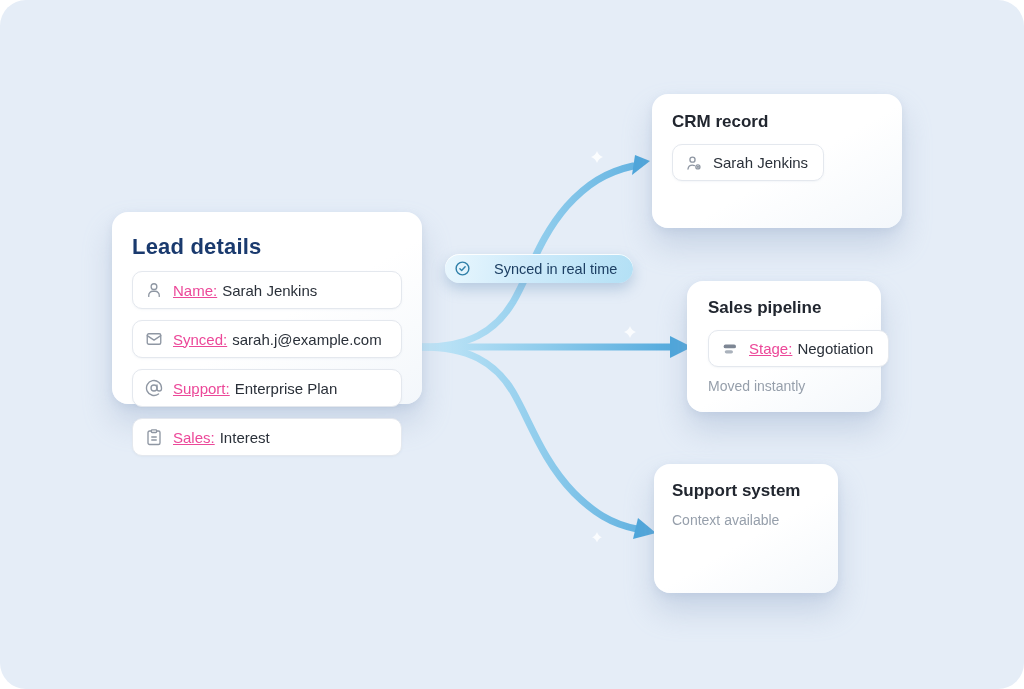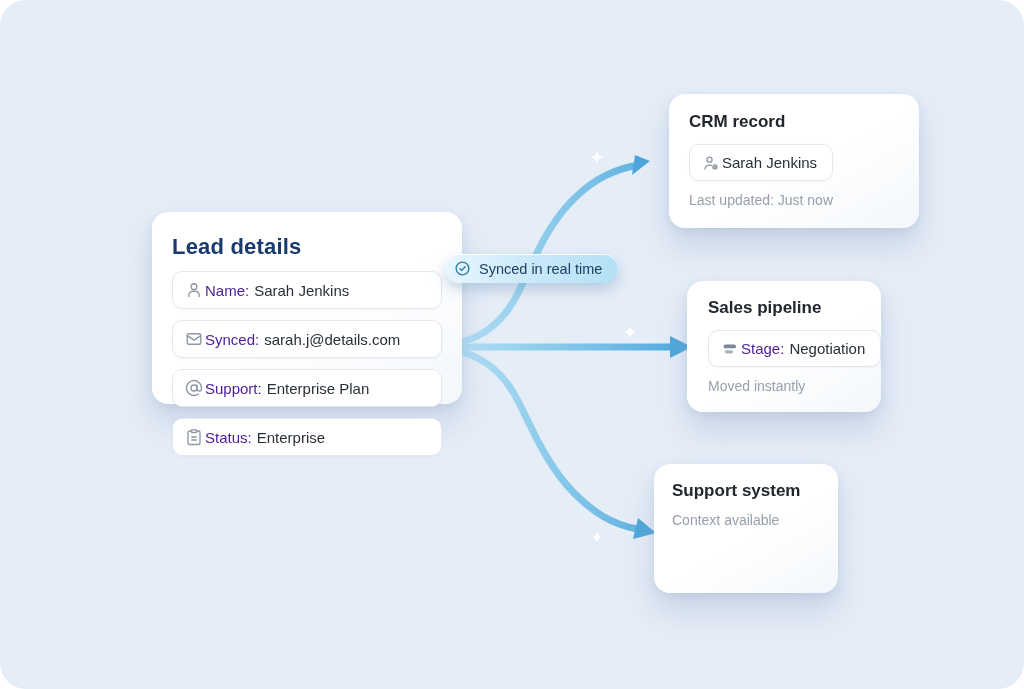--- a/index.html
+++ b/index.html
@@ -8,44 +8,44 @@
     background:#e5edf7;border-radius:26px;overflow:hidden;
     font-family:"Liberation Sans",sans-serif;
   }
   .card{
     position:absolute;box-sizing:border-box;
     background:linear-gradient(150deg,#ffffff 55%,#f3f7fb 100%);
     border-radius:16px;
     box-shadow:0 18px 30px rgba(140,160,195,.33),0 3px 8px rgba(140,160,195,.18);
     z-index:2;
   }
-  .lead-card{left:112px;top:212px;width:310px;height:192px;padding:22px 20px;margin-left:40px;}
+  .lead-card{left:112px;top:212px;width:310px;height:192px;padding:22px 20px;}
   .lead-title{font-size:22px;font-weight:700;color:#1a3a6e;letter-spacing:.2px;}
   .target-title{font-size:17px;font-weight:700;color:#21262f;}
   .field-row{
-    display:flex;align-items:center;gap:2px;height:38px;
+    display:flex;align-items:center;gap:10px;height:38px;
     border:1px solid #e4e8ee;border-radius:10px;background:#ffffff;
     padding:0 12px;box-sizing:border-box;margin-top:11px;
     box-shadow:0 1px 2px rgba(150,165,190,.10);
   }
   .lead-card .field-row:first-of-type{margin-top:20px;}
   .field-text{font-size:15px;white-space:nowrap;}
-  .f-label{color:#4c1d95;margin-right:5px;}
+  .f-label{color:#ec4899;margin-right:5px;text-decoration:underline;}
   .f-label:empty{display:none;margin:0;}
   .f-value{color:#2a3039;font-weight:500;}
   .icon{display:inline-flex;flex:0 0 auto;align-items:center;}
   .icon svg{display:block;}
-  .crm-card{left:669px;top:94px;width:250px;height:134px;padding:18px 20px;}
+  .crm-card{left:652px;top:94px;width:250px;height:134px;padding:18px 20px;}
   .sales-card{left:687px;top:281px;width:194px;height:131px;padding:17px 21px;}
   .support-card{left:654px;top:464px;width:184px;height:129px;padding:17px 18px;}
   .target-field{margin-top:12px;height:37px;width:auto;display:inline-flex;padding:0 15px 0 12px;}
   .footer-text{margin-top:11px;font-size:14px;color:#969fab;}
   .sync-badge{
     position:absolute;left:445px;top:254px;height:29px;z-index:3;
-    display:flex;align-items:center;gap:8px;padding:0 16px 0 9px;
+    display:flex;align-items:center;gap:23px;padding:0 16px 0 9px;
     border-radius:15px;
     background:linear-gradient(100deg,#e9f7fe 0%,#cdeafa 45%,#b3e0f5 100%);
     box-shadow:0 6px 14px rgba(110,150,190,.40),inset 0 1px 0 rgba(255,255,255,.9);
     font-size:14.5px;color:#1d3f63;white-space:nowrap;
   }
   .arrows{position:absolute;left:0;top:0;z-index:1;}
 </style>
 </head>
 <body>
 
@@ -89,21 +89,21 @@
       <span class="field-text"><span class="f-label">Name:</span><span class="f-value">Sarah Jenkins</span></span>
     </div>
 
     <div class="field-row">
       <span class="icon">
         <svg width="18" height="18" viewBox="0 0 24 24" fill="none" stroke="#8f97a3" stroke-width="1.8" stroke-linecap="round" stroke-linejoin="round">
             <rect x="3" y="5" width="18" height="14" rx="2"></rect>
             <path d="m3 7.5 9 6 9-6"></path>
           </svg>
       </span>
-      <span class="field-text"><span class="f-label">Synced:</span><span class="f-value">sarah.j@details.com</span></span>
+      <span class="field-text"><span class="f-label">Synced:</span><span class="f-value">sarah.j@example.com</span></span>
     </div>
 
     <div class="field-row">
       <span class="icon">
         <svg width="18" height="18" viewBox="0 0 24 24" fill="none" stroke="#8f97a3" stroke-width="1.8" stroke-linecap="round" stroke-linejoin="round">
             <circle cx="12" cy="12" r="4"></circle>
             <path d="M16 8v5a3 3 0 0 0 6 0v-1a10 10 0 1 0-4 8"></path>
           </svg>
       </span>
       <span class="field-text"><span class="f-label">Support:</span><span class="f-value">Enterprise Plan</span></span>
@@ -111,21 +111,21 @@
 
     <div class="field-row">
       <span class="icon">
         <svg width="18" height="18" viewBox="0 0 24 24" fill="none" stroke="#8f97a3" stroke-width="1.8" stroke-linecap="round" stroke-linejoin="round">
             <path d="M16 4h2a2 2 0 0 1 2 2v14a2 2 0 0 1-2 2H6a2 2 0 0 1-2-2V6a2 2 0 0 1 2-2h2"></path>
             <rect x="8.5" y="2.5" width="7" height="3.5" rx="1"></rect>
             <path d="M9 12h6"></path>
             <path d="M9 16h6"></path>
           </svg>
       </span>
-      <span class="field-text"><span class="f-label">Status:</span><span class="f-value">Enterprise</span></span>
+      <span class="field-text"><span class="f-label">Sales:</span><span class="f-value">Interest</span></span>
     </div>
   </div>
 
   <div class="sync-badge">
     <span class="icon">
       <svg width="17" height="17" viewBox="0 0 24 24" fill="none" stroke="#2f7fa8" stroke-width="2" stroke-linecap="round" stroke-linejoin="round">
           <circle cx="12" cy="12" r="9"></circle>
           <path d="m8.3 12.3 2.5 2.5 4.9-5.4"></path>
         </svg>
     </span>
@@ -138,21 +138,20 @@
       <span class="icon">
         <svg width="18" height="18" viewBox="0 0 24 24" fill="none" stroke="#8f97a3" stroke-width="1.8" stroke-linecap="round" stroke-linejoin="round">
             <circle cx="10" cy="7.5" r="3.4"></circle>
             <path d="M4 20c.5-3.3 2.9-5.1 6-5.1.9 0 1.8.2 2.5.5"></path>
             <circle cx="17.2" cy="17.2" r="2.7"></circle>
             <circle cx="17.2" cy="17.2" r="0.6" fill="#8f97a3"></circle>
           </svg>
       </span>
       <span class="field-text"><span class="f-value">Sarah Jenkins</span></span>
     </div>
-    <div class="footer-text">Last updated: Just now</div>
   </div>
 
   <div class="card sales-card">
     <div class="target-title">Sales pipeline</div>
     <div class="field-row target-field">
       <span class="icon">
         <svg width="18" height="18" viewBox="0 0 24 24" fill="none">
             <rect x="3.5" y="6" width="16.5" height="5" rx="2.5" fill="#7d8694"></rect>
             <rect x="5" y="13.5" width="11" height="4.6" rx="2.3" fill="#aab2bc"></rect>
           </svg>

